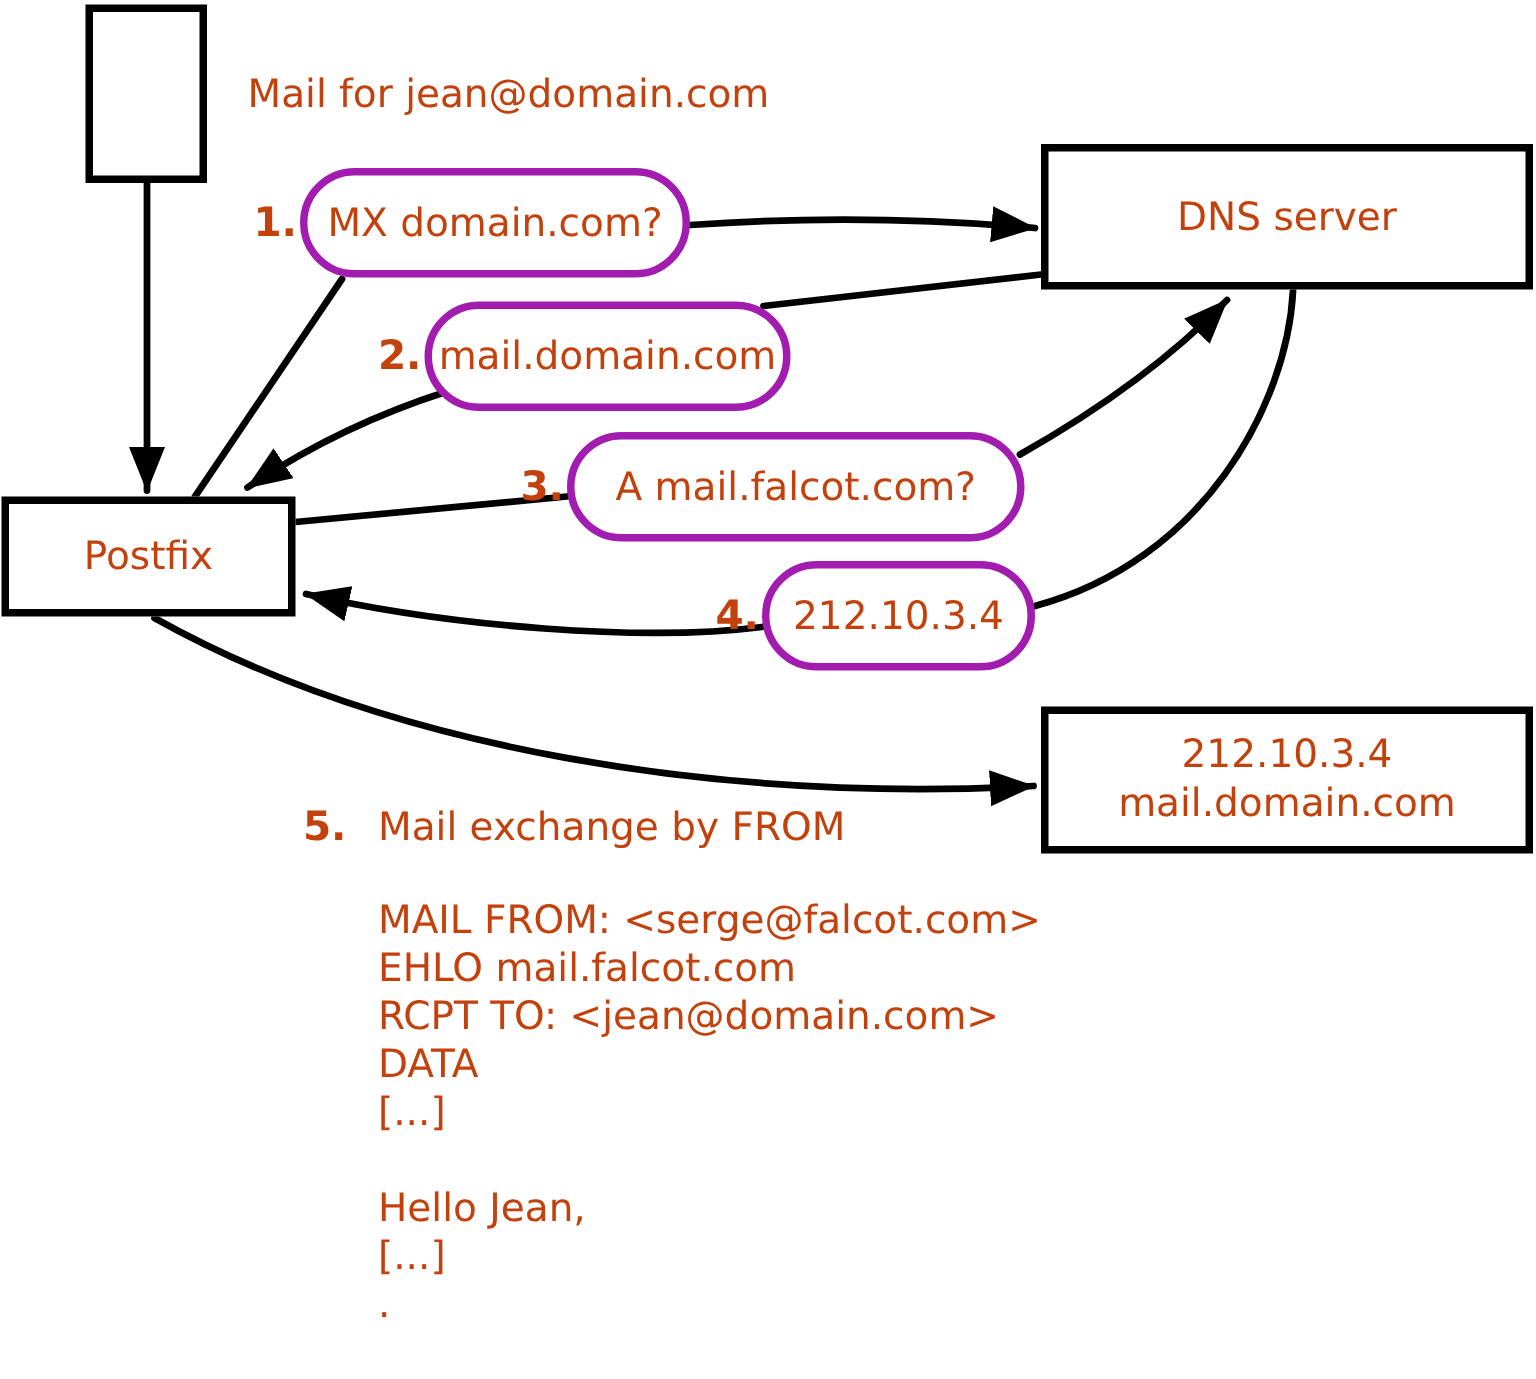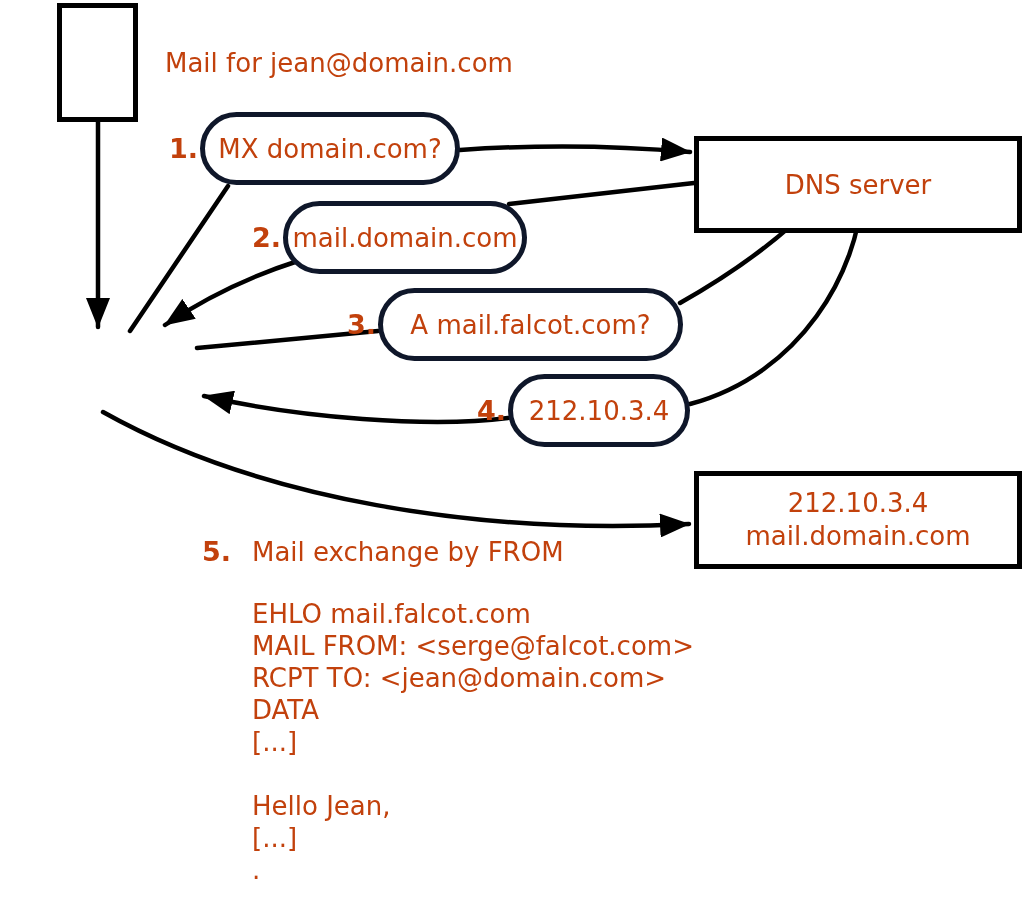--- a/index.html
+++ b/index.html
@@ -8,24 +8,24 @@
     font-family:"DejaVu Sans","Liberation Sans",sans-serif;color:#c2410c;overflow:hidden;
   }
   .edges{position:absolute;left:0;top:0;width:1024px;height:919px;}
   .edge{stroke:#000;stroke-width:4.5;fill:none;stroke-linecap:round;}
   .node{
     position:absolute;border:5px solid #000;background:#fff;box-sizing:border-box;
     display:flex;align-items:center;justify-content:center;font-size:26px;line-height:30px;
   }
   .envelope{left:57px;top:3px;width:81px;height:119px;}
   .postfix{left:1px;top:331px;width:196px;height:80px;}
-  .dns{left:694px;top:96px;width:328px;height:97px;margin-top:40px;}
+  .dns{left:694px;top:96px;width:328px;height:97px;}
   .server{left:694px;top:471px;width:328px;height:98px;flex-direction:column;line-height:33px;}
   .pill{
-    position:absolute;border:5px solid #0f172a;background:#fff;box-sizing:border-box;border-radius:36.5px;
+    position:absolute;border:5px solid #a21caf;background:#fff;box-sizing:border-box;border-radius:36.5px;
     display:flex;align-items:center;justify-content:center;font-size:26px;
   }
   .pill1{left:200px;top:112px;width:260px;height:73px;}
   .pill2{left:283px;top:201px;width:244px;height:73px;}
   .pill3{left:378px;top:288px;width:305px;height:73px;}
   .pill4{left:508px;top:374px;width:182px;height:73px;}
   .num{
     position:absolute;font-weight:bold;font-size:27px;width:40px;height:30px;
     line-height:30px;text-align:right;
   }
@@ -59,20 +59,23 @@
     <path class="edge" d="M680,303 Q765,255 818,200" marker-end="url(#arrow)"></path>
     <path class="edge" d="M862,194 C858,270 802,374 690,404"></path>
     <path class="edge" d="M508,418 C430,428 300,418 204,396" marker-end="url(#arrow)"></path>
     <path class="edge" d="M103,412 C260,500 480,535 689,524" marker-end="url(#arrow)"></path>
   </svg>
 
   <div class="node envelope"></div>
 
   <div class="caption">Mail for jean@domain.com</div>
 
+  <div class="node postfix">
+    <span>Postfix</span>
+  </div>
 
   <div class="node dns">
     <span>DNS server</span>
   </div>
 
   <div class="node server">
     <span>212.10.3.4</span>
     <span>mail.domain.com</span>
   </div>
 
@@ -93,22 +96,22 @@
 
   <div class="num num4">4.</div>
   <div class="pill pill4">
     <span>212.10.3.4</span>
   </div>
 
   <div class="num num5">5.</div>
   <div class="step5-label">Mail exchange by FROM</div>
 
   <div class="smtp">
+    <div class="smtp-line">MAIL FROM: &lt;serge@falcot.com&gt;</div>
     <div class="smtp-line">EHLO mail.falcot.com</div>
-    <div class="smtp-line">MAIL FROM: &lt;serge@falcot.com&gt;</div>
     <div class="smtp-line">RCPT TO: &lt;jean@domain.com&gt;</div>
     <div class="smtp-line">DATA</div>
     <div class="smtp-line">[...]</div>
     <div class="smtp-line"></div>
     <div class="smtp-line">Hello Jean,</div>
     <div class="smtp-line">[...]</div>
     <div class="smtp-line">.</div>
   </div>
 
 </div>

